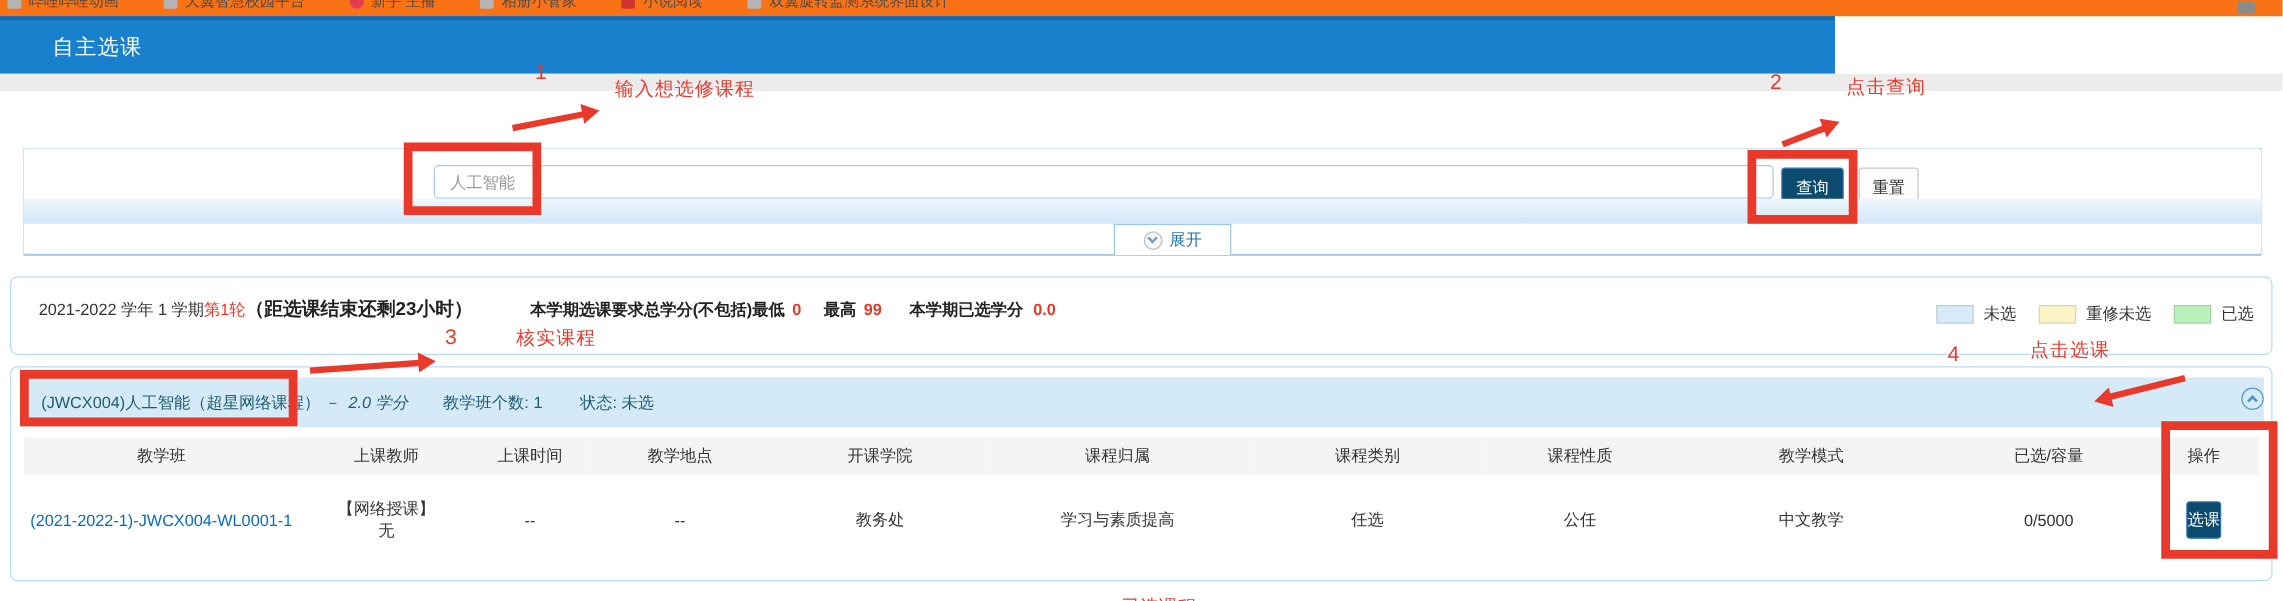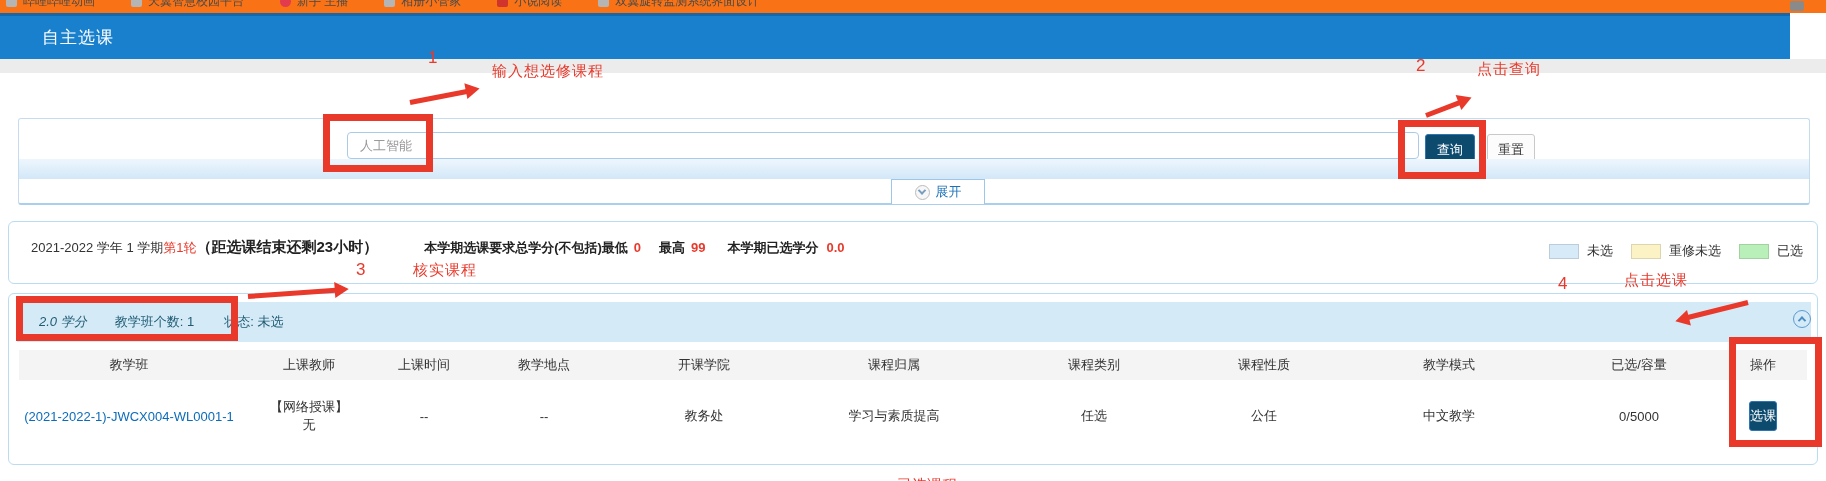--- a/index.html
+++ b/index.html
@@ -10,21 +10,21 @@
   
   .bm-bar { left:0; top:0; width:1826px; height:13px; background:#f97316; overflow:hidden; }
   .bm-items { display:flex; gap:36px; padding-left:6px; margin-top:-7px; align-items:center; }
   .bm-item { display:flex; gap:6px; align-items:center; font-size:12px; color:#4a4a4a; white-space:nowrap; }
   .fav { width:11px; height:11px; background:#b5b5b5; border-radius:2px; flex:0 0 auto; }
   .fav.red-dot { background:#e23b4e; border-radius:50%; }
   .fav.red-sq { background:#d0342c; }
   .bm-right { right:22px; top:1px; width:14px; height:10px; background:#8a8a8a; border-radius:2px; }
 
   
-  .app-header { left:0; top:13px; width:1790px; height:46px; background:#1980cd; border-top:3px solid #1568a9; }
+  .app-header { left:0; top:13px; width:1468px; height:46px; background:#1980cd; border-top:3px solid #1568a9; }
   .app-title { position:absolute; left:42px; top:0; height:43px; line-height:43px; color:#fff; font-size:17px; letter-spacing:1px; }
   .gray-strip { left:0; top:59px; width:1826px; height:14px; background:#ececec; }
 
   
   .search-panel { left:18px; top:118px; width:1792px; height:87px; background:#fff;
     border:1px solid #c5dcef; border-bottom:2px solid #a9cfec; border-radius:3px; }
   .kw-input { position:absolute; left:328px; top:13px; width:1072px; height:27px;
     border:1px solid #a9cbe8; border-radius:4px; padding:0 12px; font-size:13px; color:#999;
     font-family:inherit; outline:none; background:#fff; }
   .btn { display:inline-block; text-align:center; font-size:13px; cursor:pointer; }
@@ -156,20 +156,21 @@
       </span>
     <span class="lg-item">
         <span class="sw sw2"></span>
         <span>已选</span>
       </span>
   </div>
 </div>
 
 <div class="abs course-card">
   <div class="course-bar">
+    <span>(JWCX004)人工智能（超星网络课程） －</span>
     <span class="credits">2.0 学分</span>
     <span class="bar-gap1">教学班个数: 1</span>
     <span class="bar-gap2">状态: 未选</span>
   </div>
   <div class="collapse-icon">
       <span class="chev up"></span>
     </div>
 
   <table class="course-tbl">
     <colgroup>

